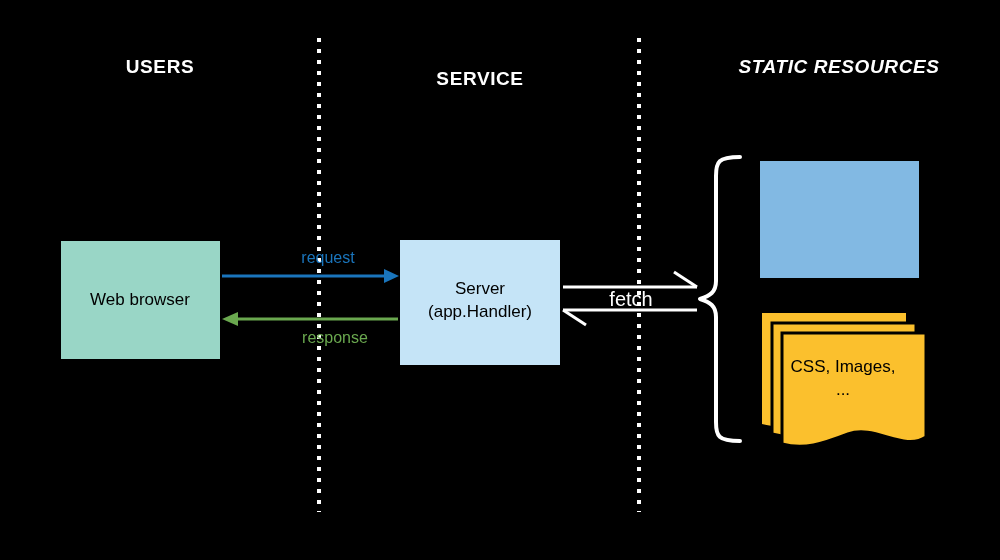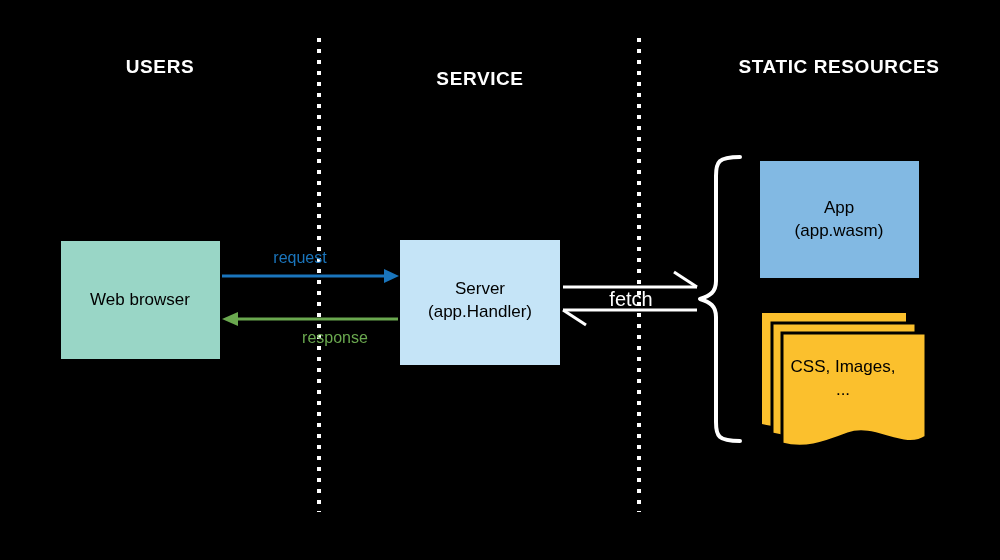--- a/index.html
+++ b/index.html
@@ -44,35 +44,35 @@
     white-space: pre;
     transform: translate(-50%, -50%);
     pointer-events: none;
   }
   .edge-label {
     position: absolute;
     font-size: 16px;
     white-space: nowrap;
     transform: translate(-50%, -50%);
   }
-  .edge-label.request { color: #1a75bc; }
+  .edge-label.request { color: #1a75bc; margin-left: 28px; }
   .edge-label.response { color: #6aa84f; }
   .edge-label.fetch {
     color: #ffffff;
     font-size: 20px;
   }
 </style>
 </head>
 <body>
 
 <div id="stage">
 
   <div class="col-title" style="left:160px; top:56px;">USERS</div>
   <div class="col-title" style="left:480px; top:68px;">SERVICE</div>
-  <div class="col-title" style="left:839px; top:56px;">STATIC RESOURCES</div>
+  <div class="col-title" style="left:839px; top:56px;font-style:italic;">STATIC RESOURCES</div>
 
   <svg class="svg-layer" viewBox="0 0 1000 560" xmlns="http://www.w3.org/2000/svg">
 
     <line x1="319" y1="38" x2="319" y2="522" stroke="#ffffff" stroke-width="4" stroke-linecap="butt" stroke-dasharray="4 7"></line>
     <line x1="639" y1="38" x2="639" y2="522" stroke="#ffffff" stroke-width="4" stroke-linecap="butt" stroke-dasharray="4 7"></line>
 
     <rect x="61" y="241" width="159" height="118" fill="#99d6c6"></rect>
 
     <rect x="400" y="240" width="160" height="125" fill="#c5e4f7"></rect>
 
@@ -111,22 +111,20 @@
              C710,302 716,306 716,317
              L716,422
              C716,436 718,441 740,441" fill="none" stroke="#ffffff" stroke-width="4" stroke-linecap="round" stroke-linejoin="round"></path>
   </svg>
 
   <div class="node-label" style="left:480px; top:300px;">Server
 (app.Handler)</div>
 
   <div class="node-label" style="left:140px; top:299px;">Web browser</div>
 
-  <div class="node-label" style="left:839px; top:219px;">App
-(app.wasm)</div>
 
   <div class="node-label" style="left:843px; top:378px;">CSS, Images,
 ...</div>
 
   <div class="edge-label request" style="left:300px; top:258px;">request</div>
 
   <div class="edge-label response" style="left:300px; top:338px;margin-left:35px;">response</div>
 
   <div class="edge-label fetch" style="left:631px; top:299px;">fetch</div>
 

